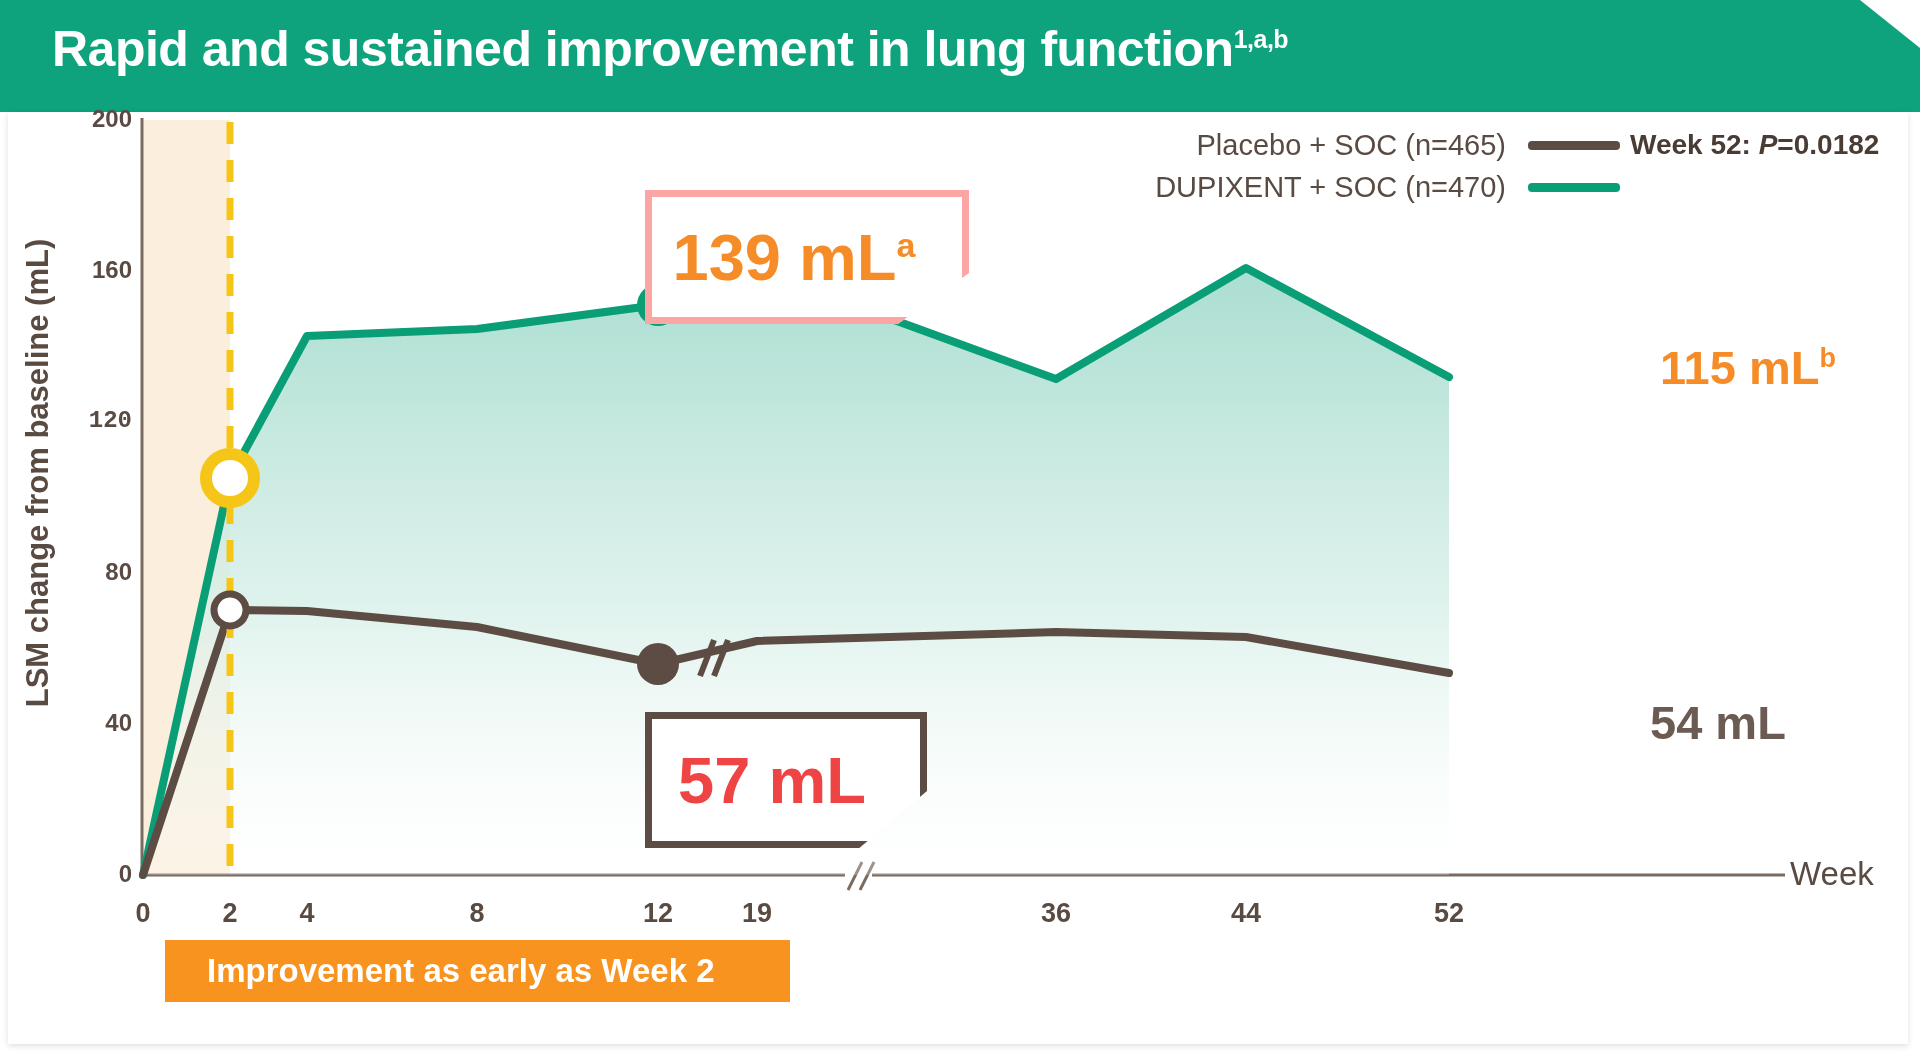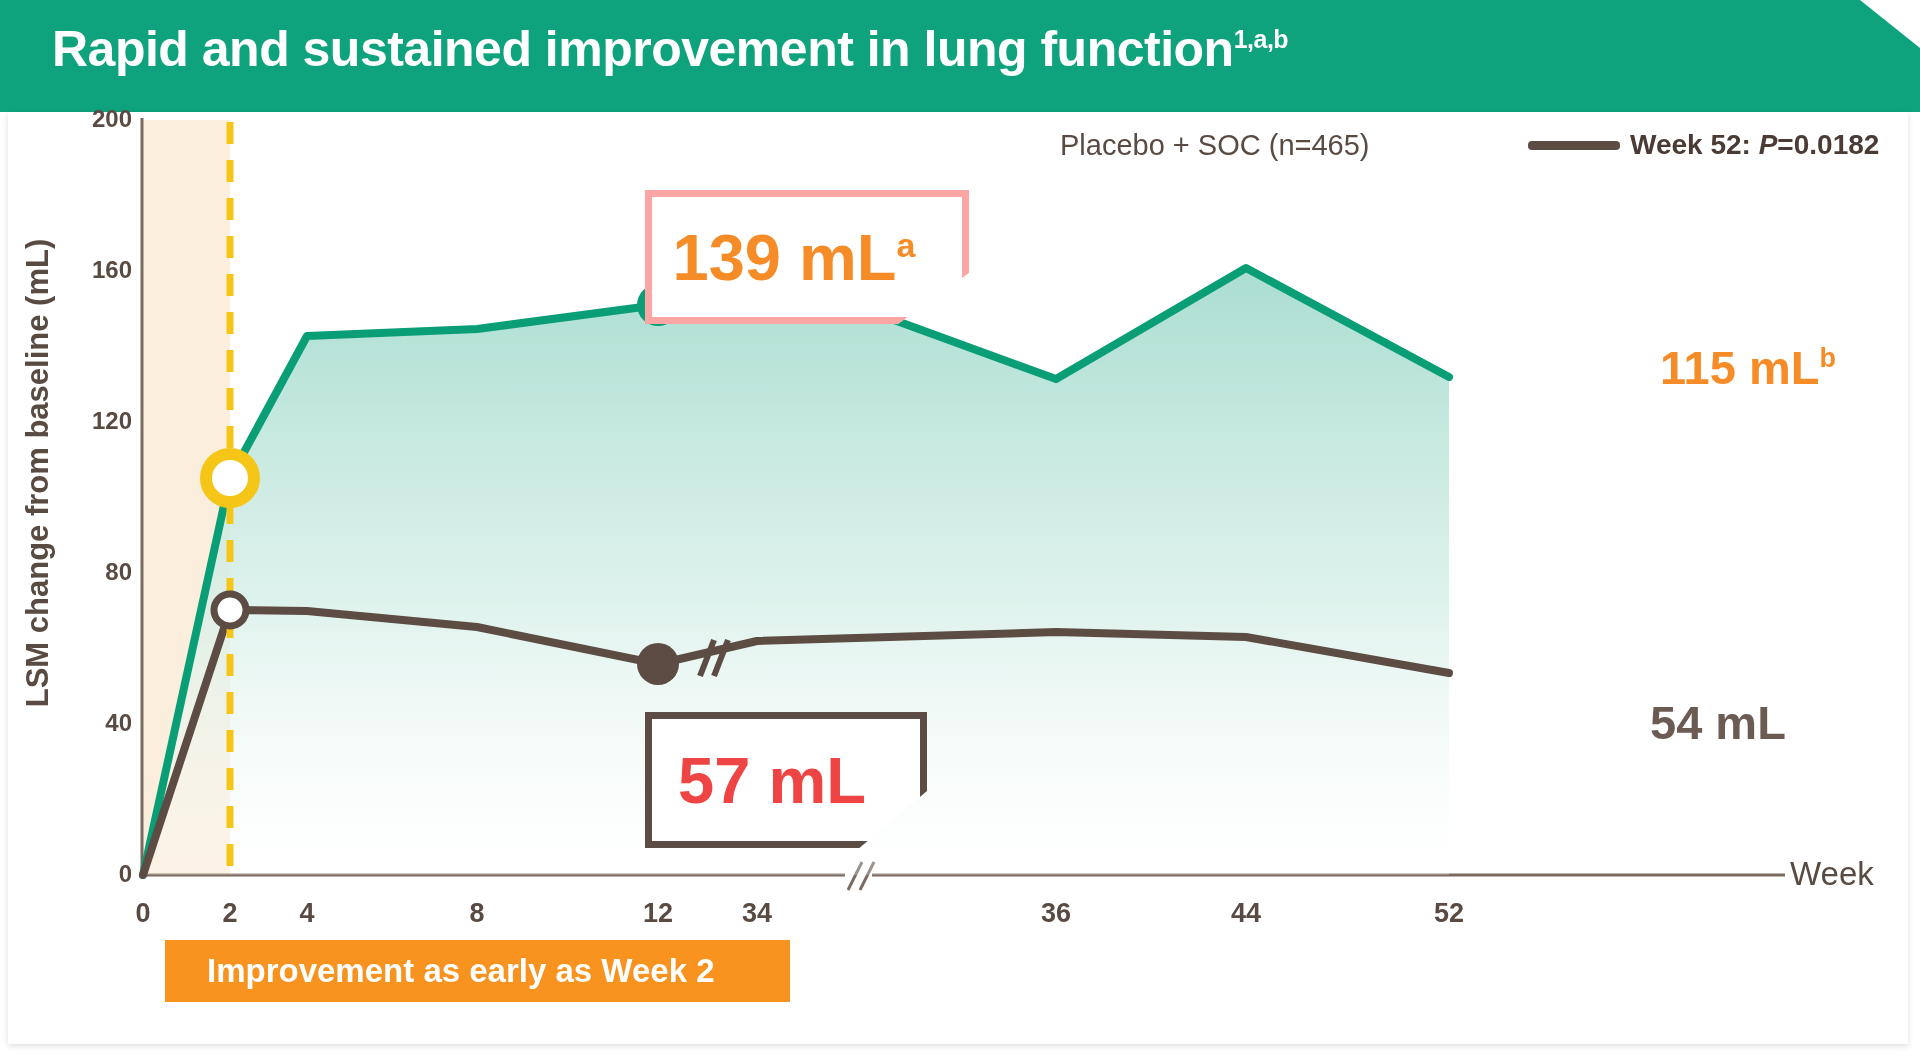--- a/index.html
+++ b/index.html
@@ -27,21 +27,21 @@
 
   
   .card{
     position:absolute;left:8px;top:112px;width:1900px;height:932px;
     background:#ffffff;
     box-shadow:0 2px 6px rgba(0,0,0,0.13);
   }
 
   
   .legend{position:absolute;left:1060px;top:124px;width:560px;}
-  .legend-row{display:flex;align-items:center;justify-content:space-between;height:42px;}
+  .legend-row{display:flex;align-items:center;justify-content:flex-end;height:42px;}
   .legend-label{font-size:29px;color:#594a42;white-space:nowrap;}
   .legend-swatch{width:92px;height:9px;border-radius:4px;margin-left:22px;}
   .sw-placebo{background:#5c4c44;}
   .sw-dupixent{background:#0a9e77;}
 
   .pvals{position:absolute;left:1630px;top:124px;}
   .pval{font-size:28px;font-weight:bold;color:#4a3b34;height:42px;line-height:42px;white-space:nowrap;}
   .pval i{font-style:italic;}
 
   
@@ -153,42 +153,46 @@
     <circle cx="230" cy="610" r="16" fill="#ffffff" stroke="#5c4c44" stroke-width="7"></circle>
     <circle cx="230" cy="478" r="24" fill="#ffffff" stroke="#f5c518" stroke-width="12"></circle>
     <circle cx="658" cy="305" r="21" fill="#0a9e77"></circle>
     <circle cx="658" cy="664" r="21" fill="#5c4c44"></circle>
   </svg>
 
   <div class="ylabel">LSM change from baseline (mL)</div>
 
   <div class="ytick" style="left:62px;top:105px;">200</div>
   <div class="ytick" style="left:62px;top:256px;">160</div>
-  <div class="ytick" style="left:62px;top:407px;">120</div>
+  <div class="ytick" style="left:62px;top:407px;font-family:Liberation Mono, monospace;">120</div>
   <div class="ytick" style="left:62px;top:558px;">80</div>
   <div class="ytick" style="left:62px;top:709px;">40</div>
   <div class="ytick" style="left:62px;top:860px;">0</div>
 
   <div class="xtick" style="left:103px;top:898px;">0</div>
   <div class="xtick" style="left:190px;top:898px;">2</div>
   <div class="xtick" style="left:267px;top:898px;">4</div>
   <div class="xtick" style="left:437px;top:898px;">8</div>
   <div class="xtick" style="left:618px;top:898px;">12</div>
-  <div class="xtick" style="left:717px;top:898px;">34</div>
+  <div class="xtick" style="left:717px;top:898px;">19</div>
   <div class="xtick" style="left:1016px;top:898px;">36</div>
   <div class="xtick" style="left:1206px;top:898px;">44</div>
   <div class="xtick" style="left:1409px;top:898px;">52</div>
 
   <div class="xaxis-name">Week</div>
 
   <div class="legend">
     <div class="legend-row">
       <span class="legend-label">Placebo + SOC (n=465)</span>
       <span class="legend-swatch sw-placebo"></span>
     </div>
+    <div class="legend-row">
+      <span class="legend-label">DUPIXENT + SOC (n=470)</span>
+      <span class="legend-swatch sw-dupixent"></span>
+    </div>
   </div>
 
   <div class="pvals">
     <div class="pval">
       <span>Week 52:</span>
       <i>P</i><span>=0.0182</span>
     </div>
   </div>
 
   <div class="callout callout-139">

